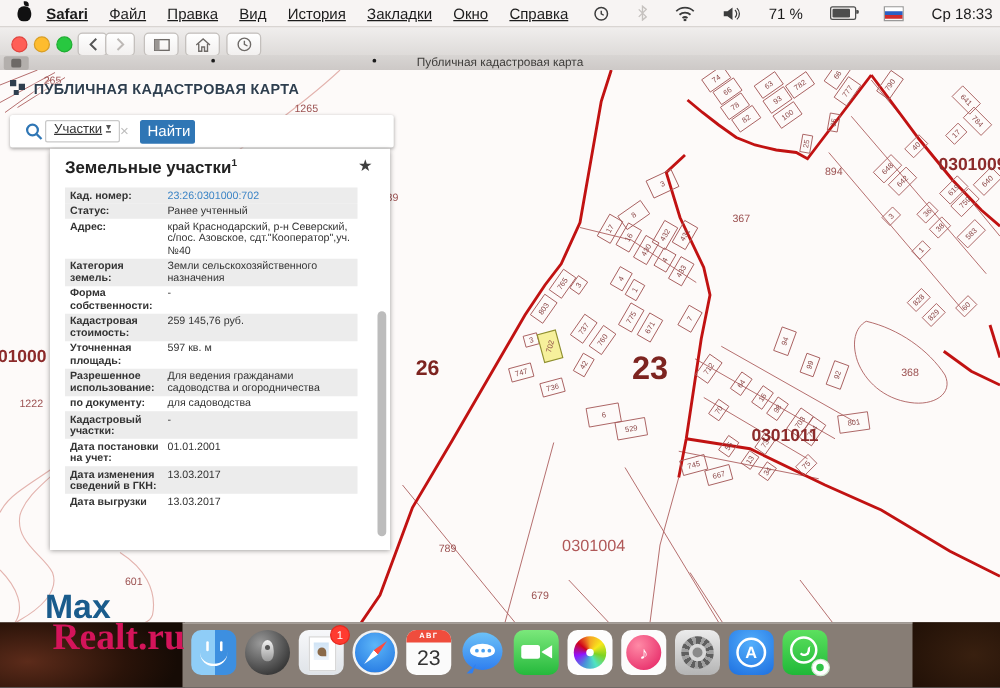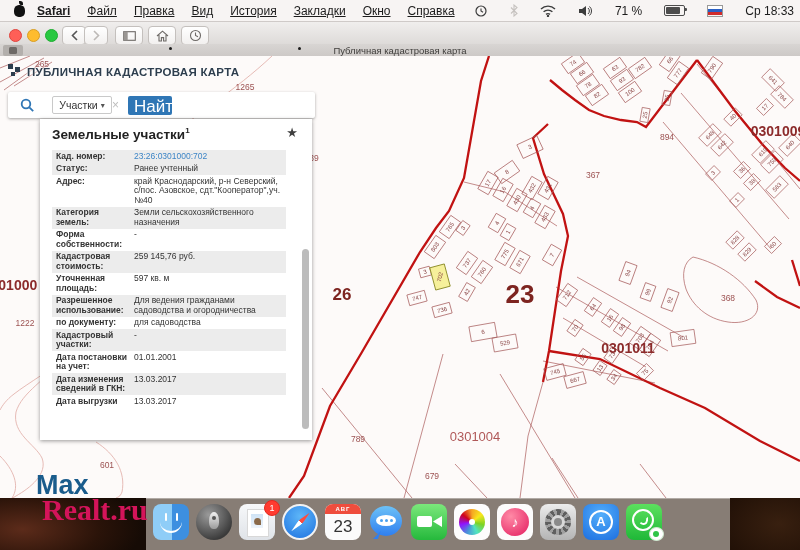--- a/index.html
+++ b/index.html
@@ -45,27 +45,27 @@
   .q.dark{fill:#7d2420;}
   .q.light{fill:#b05858;font-weight:normal;}
   .alabel{fill:#9c5252;font-size:8.5px;font-family:"Liberation Sans",sans-serif;text-anchor:middle;}
   
   #pkk-header{position:absolute;left:27px;top:66px;font-size:11.5px;font-weight:bold;color:#2e3e4e;
     letter-spacing:0.3px;text-shadow:0 0 3px #fff,0 0 3px #fff;}
   #pkk-logo{position:absolute;left:8px;top:64px;width:14px;height:14px;}
   #pkk-logo i{position:absolute;background:#2e3e4e;width:5px;height:5px;}
   #searchbox{position:absolute;left:8px;top:92px;width:307px;height:26px;background:#fff;border-radius:2px;
     box-shadow:0 1px 3px rgba(0,0,0,0.35);display:flex;align-items:center;}
-  #cat-select{margin-left:44px;width:58px;height:16px;border:1px solid #c9c9c9;border-radius:2px;
-    font-size:10.5px;color:#333;display:flex;align-items:center;justify-content:center;gap:3px;background:#fff;}
+  #cat-select{margin-left:28px;width:58px;height:16px;border:1px solid #c9c9c9;border-radius:2px;
+    font-size:10.5px;color:#333;display:flex;align-items:flex-start;justify-content:center;gap:3px;background:#fff;text-decoration:underline;}
   #coord-input{border:none;outline:none;font-size:12px;color:#333;width:138px;margin-left:10px;
     font-family:"Liberation Sans",sans-serif;background:transparent;}
   #clear-x{color:#bdbdbd;font-size:12px;width:14px;}
   #find-btn{width:44px;height:19px;background:#2f76b5;color:#fff;border:none;border-radius:2px;
-    font-size:17px;font-family:"Liberation Sans",sans-serif;margin-left:2px;}
+    font-size:12px;font-family:"Liberation Sans",sans-serif;margin-left:2px;}
   #card{position:absolute;left:40px;top:119px;width:272px;height:321px;background:#fff;
     box-shadow:0 1px 4px rgba(0,0,0,0.4);overflow:hidden;}
   #card-title{position:absolute;left:12px;top:7px;font-size:13.5px;font-weight:bold;color:#222;}
   #card-title sup{font-size:8px;}
   #card-star{position:absolute;right:14px;top:6px;font-size:13px;color:#3f3f3f;}
   #ptable{position:absolute;left:12px;right:26px;top:31px;}
   .prow{display:grid;grid-template-columns:72px 1fr;gap:6px;padding:1.5px 4px;
     font-size:8.5px;line-height:9.5px;color:#333;}
   .prow.alt{background:#ececec;}
   .plabel{font-weight:bold;}

